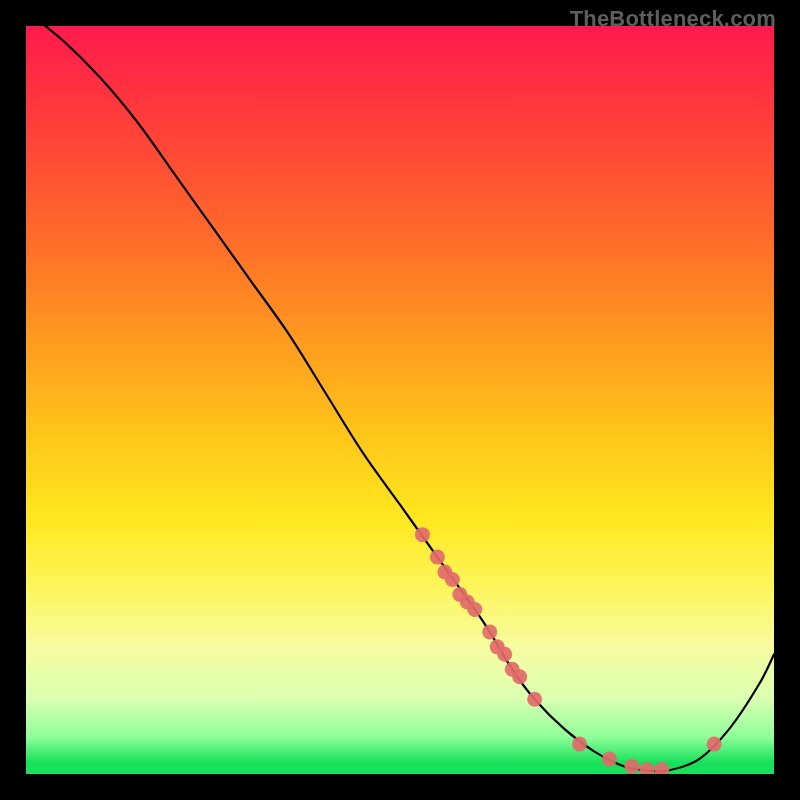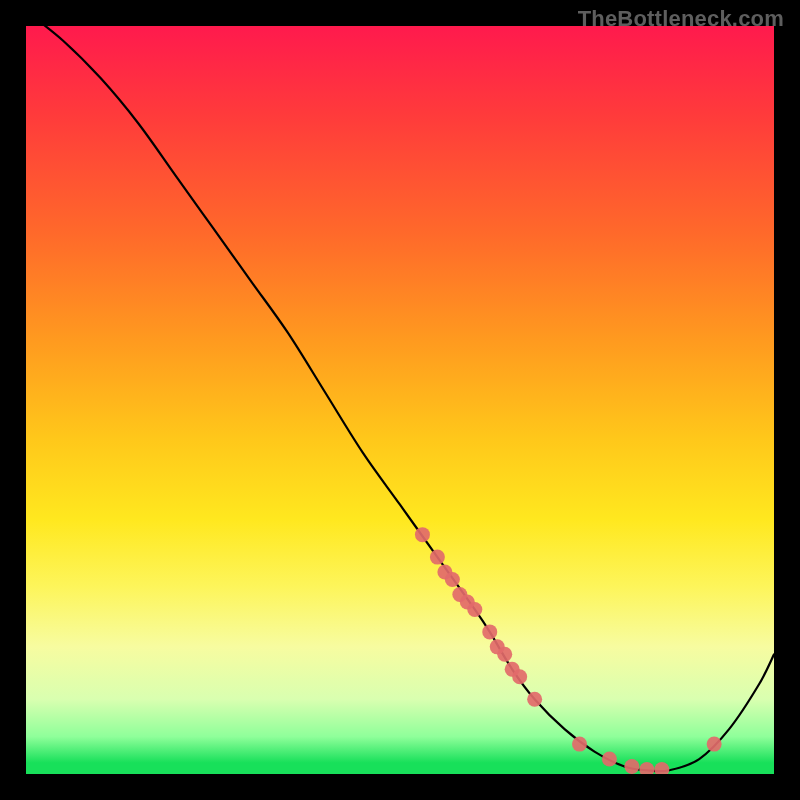--- a/index.html
+++ b/index.html
@@ -35,21 +35,21 @@
       #f7fca0 83%,
       #d9ffb0 90%,
       #8fff9a 95%,
       #18e05a 98.5%,
       #18e05a 100%
     );
   }
   .watermark {
     position: absolute;
     top: 6px;
-    right: 16px;
+    right: 24px;
     color: #5e5e5e;
     font-size: 22px;
     font-weight: 600;
     letter-spacing: 0.2px;
     user-select: none;
   }
   svg.curve {
     position: absolute;
     left: 0;
     top: 0;

